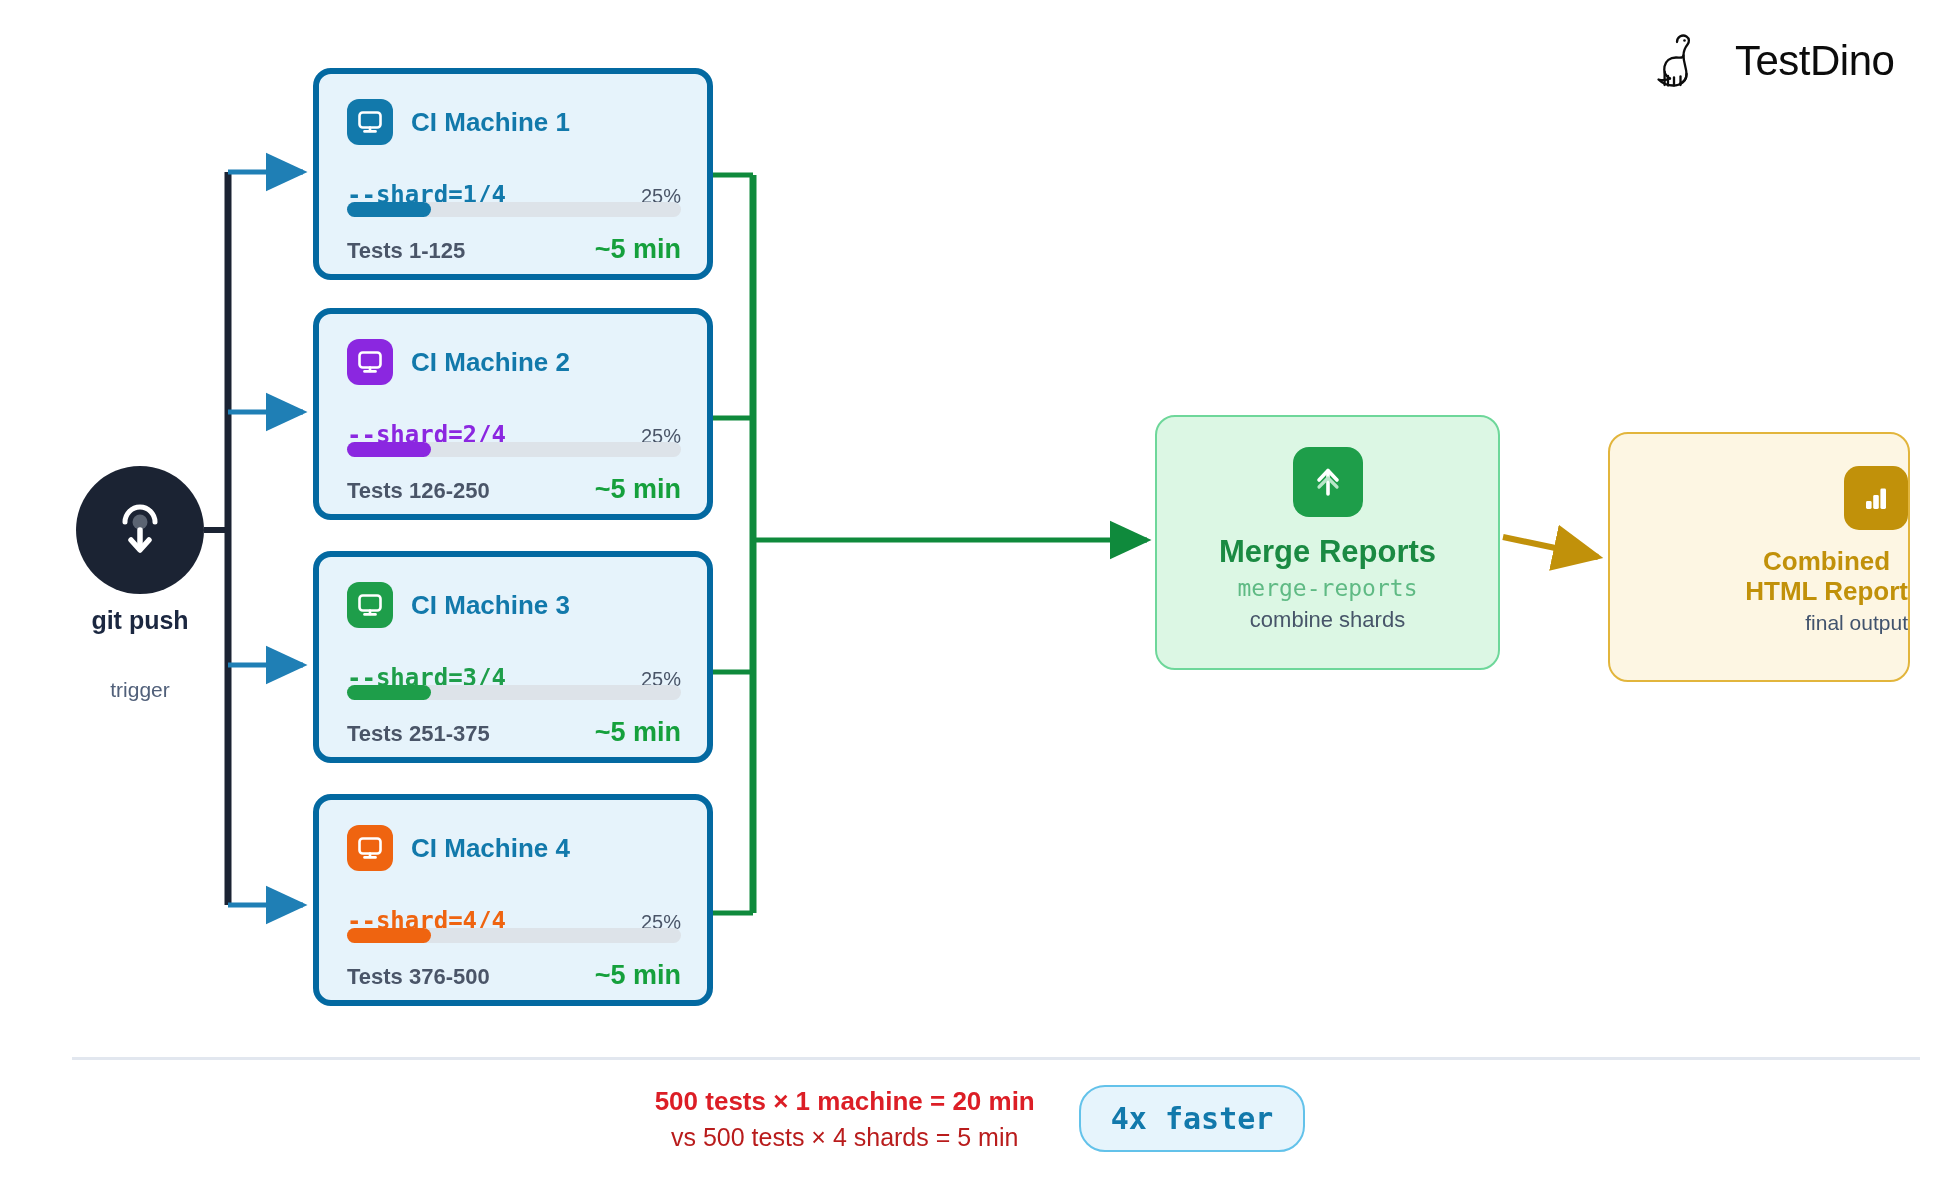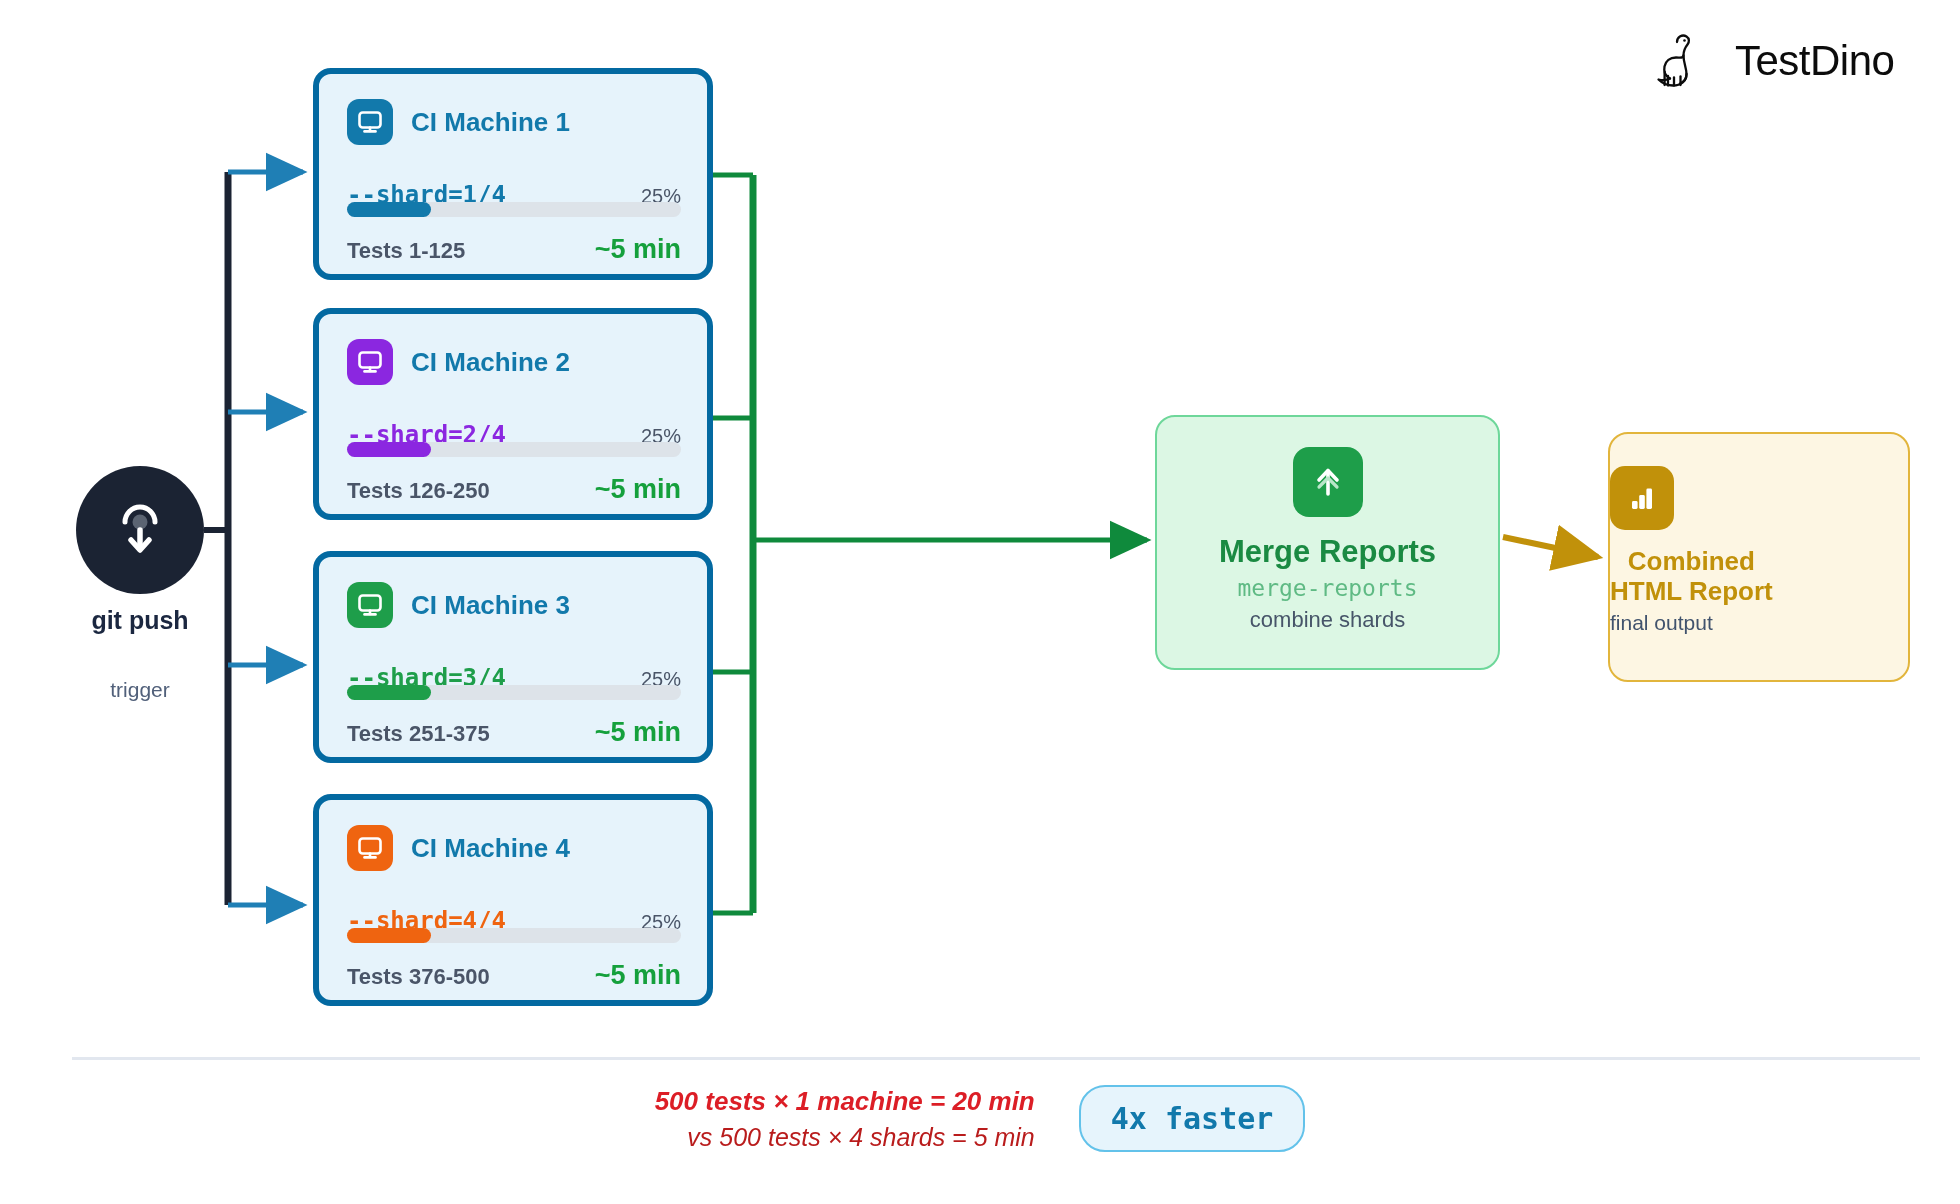--- a/index.html
+++ b/index.html
@@ -56,30 +56,30 @@
   }
   .merge-tile{width:70px;height:70px;border-radius:16px;background:#1e9e4a;margin-top:30px;display:flex;align-items:center;justify-content:center;}
   .merge-title{margin-top:17px;font-size:31px;font-weight:bold;color:#1a8a42;}
   .merge-mono{margin-top:5px;font-family:"DejaVu Sans Mono","Liberation Mono",monospace;font-size:23px;color:#5fba84;}
   .merge-sub{margin-top:6px;font-size:22px;color:#475569;}
 
   
   .report{
     position:absolute;left:1608px;top:432px;width:302px;height:250px;
     background:#fdf6e3;border:2px solid #e2b53c;border-radius:20px;
-    box-sizing:border-box;display:flex;flex-direction:column;align-items:flex-start;
+    box-sizing:border-box;display:flex;flex-direction:column;align-items:flex-end;
   }
   .report-tile{width:64px;height:64px;border-radius:15px;background:#c1910a;margin-top:32px;display:flex;align-items:center;justify-content:center;}
   .report-title{margin-top:16px;font-size:26px;font-weight:bold;color:#c1910a;line-height:1.16;text-align:center;}
   .report-sub{margin-top:5px;font-size:21px;color:#41536d;}
 
   
   .divider{position:absolute;left:72px;top:1057px;width:1848px;height:3px;background:#e2e7ef;}
   .footer{position:absolute;left:0;top:1085px;width:1960px;display:flex;align-items:center;justify-content:center;gap:44px;}
-  .foot-text{text-align:right;font-style:italic;}
+  .foot-text{text-align:center;}
   .foot-line1{font-size:26px;font-weight:bold;color:#dc1e26;white-space:nowrap;}
   .foot-line2{margin-top:6px;font-size:25px;color:#b91c1c;white-space:nowrap;}
   .badge{
     background:#e6f4fc;border:2px solid #63c2ea;border-radius:26px;
     padding:14px 30px;font-family:"DejaVu Sans Mono","Liberation Mono",monospace;
     font-size:30px;font-weight:bold;color:#1279ab;white-space:nowrap;
   }
 </style>
 </head>
 <body>

